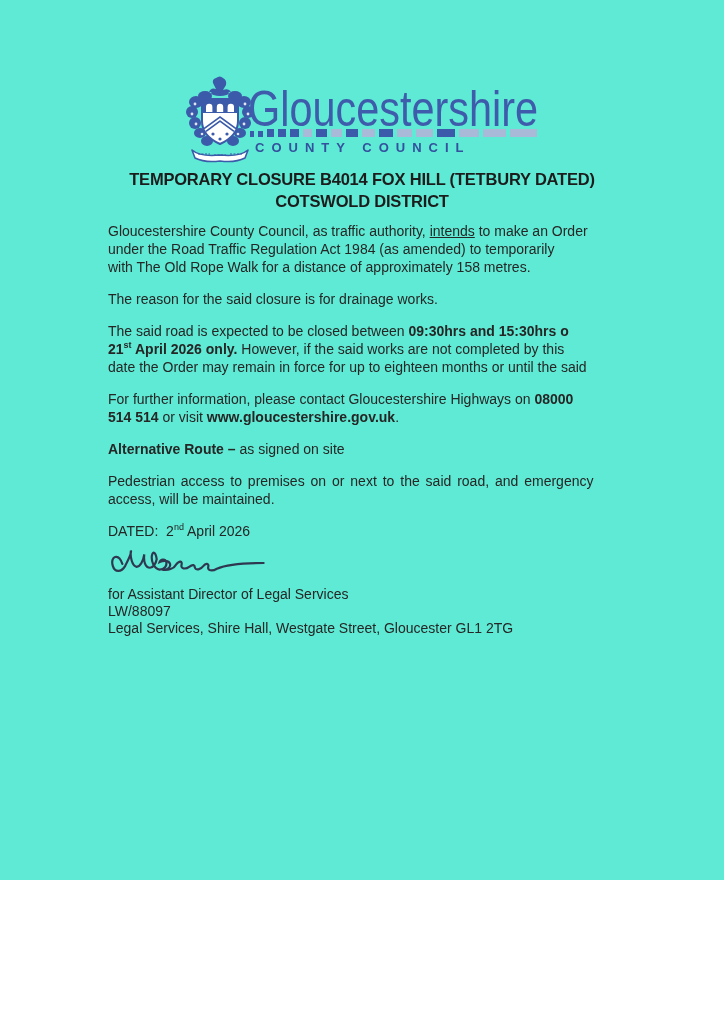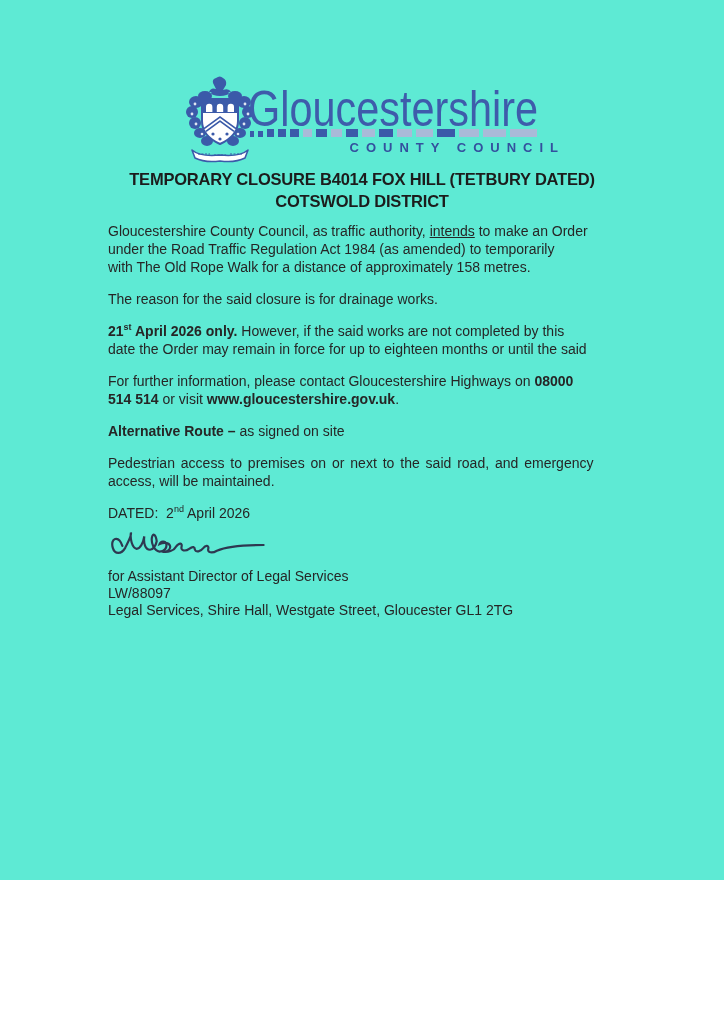--- a/index.html
+++ b/index.html
@@ -10,21 +10,21 @@
   .logo{position:absolute;left:186px;top:74px;height:94px;display:flex;}
   .crest{width:68px;height:90px;flex:none;}
   .logo-right{position:relative;width:300px;margin-left:-6px;}
   .wordmark-svg{position:absolute;left:0;top:2px;overflow:visible;}
   .wordmark-text{font-family:"Liberation Sans","DejaVu Sans",sans-serif;font-weight:400;
                  fill:#3e5cab;font-size:50px;}
   .dash-row{position:absolute;left:2px;top:54px;display:flex;gap:4px;align-items:flex-end;height:9px;}
   .dash{display:inline-block;height:8px;}
   .dash.d{background:#3b5aa9;}
   .dash.l{background:#a9bad8;}
-  .subtitle{position:absolute;left:25px;top:66px;width:292px;text-align:right;
+  .subtitle{position:absolute;left:7px;top:66px;width:292px;
             font-weight:700;font-size:13px;letter-spacing:7px;color:#34509e;white-space:pre;}
 
   
   .title{position:absolute;left:0;top:168px;width:724px;margin:0;text-align:center;
          font-size:16.5px;line-height:22px;font-weight:700;letter-spacing:-0.2px;color:#1c1c1c;}
   .tline{display:block;white-space:pre;}
 
   
   .doc{position:absolute;left:108px;top:222px;width:514px;font-size:14px;line-height:18px;color:#262626;}
   .para{margin:0 0 14px 0;}
@@ -126,20 +126,21 @@
       <span class="ln"><span>Gloucestershire County Council, as traffic authority, </span><span class="u">intends</span><span> to make an Order</span></span>
       <span class="ln">under the Road Traffic Regulation Act 1984 (as amended) to temporarily</span>
       <span class="ln">with The Old Rope Walk for a distance of approximately 158 metres.</span>
     </p>
 
     <p class="para">
       <span class="ln">The reason for the said closure is for drainage works.</span>
     </p>
 
     <p class="para">
+      <span class="ln"><span>The said road is expected to be closed between </span><span class="b">09:30hrs and 15:30hrs o</span></span>
       <span class="ln"><span class="b">21</span><sup class="b">st</sup><span class="b"> April 2026 only.</span><span> However, if the said works are not completed by this</span></span>
       <span class="ln">date the Order may remain in force for up to eighteen months or until the said</span>
     </p>
 
     <p class="para">
       <span class="ln"><span>For further information, please contact Gloucestershire Highways on </span><span class="b">08000</span></span>
       <span class="ln"><span class="b">514 514</span><span> or visit </span><span class="b">www.gloucestershire.gov.uk</span><span>.</span></span>
     </p>
 
     <p class="para">

